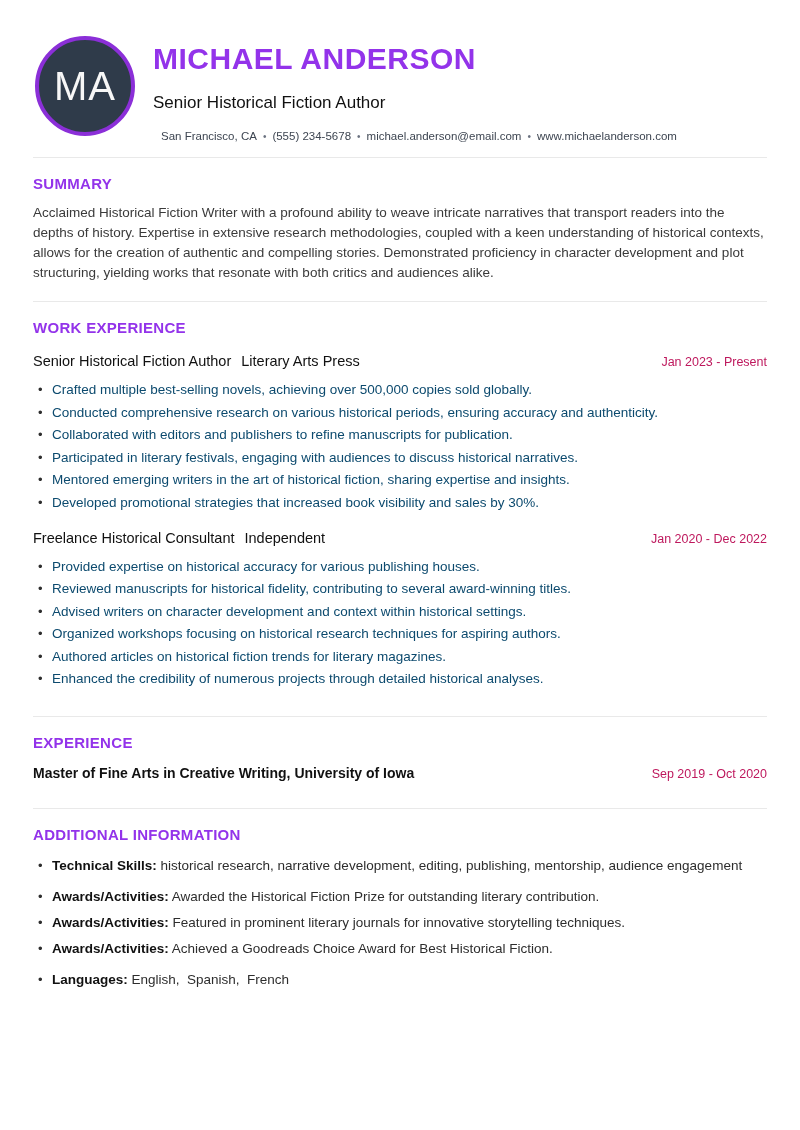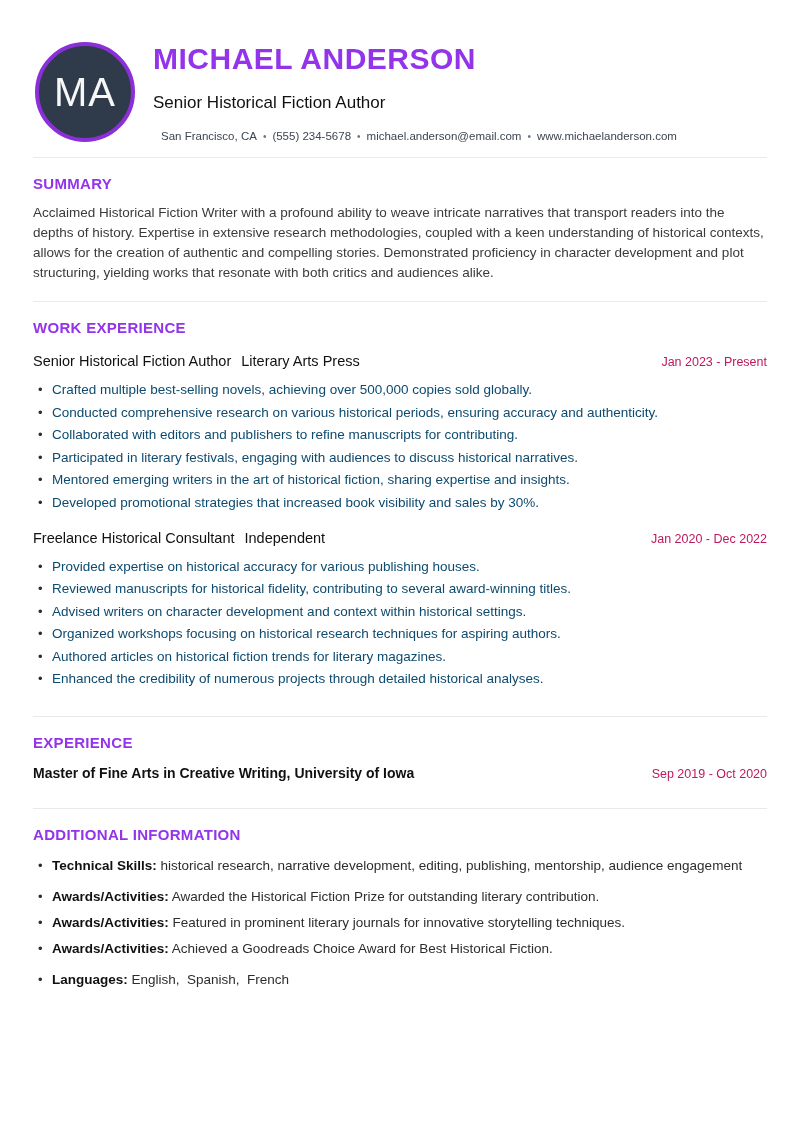--- a/index.html
+++ b/index.html
@@ -7,21 +7,21 @@
   body {
     width: 800px;
     min-height: 1130px;
     background: #ffffff;
     font-family: "Liberation Sans", sans-serif;
     color: #333333;
   }
   .page { padding: 30px 33px 40px 33px; }
 
   
-  .header { display: flex; align-items: flex-end; }
+  .header { display: flex; align-items: center; }
   .avatar {
     width: 100px; height: 100px; flex-shrink: 0;
     border-radius: 50%;
     background: #2f3b4a;
     border: 4px solid #8b2fd8;
     display: flex; align-items: center; justify-content: center;
     color: #f7f7f7; font-size: 40px; font-weight: 500; letter-spacing: 1px;
     margin-left: 2px;
   }
   .header-text { margin-left: 18px; padding-top: 8px; }
@@ -133,21 +133,21 @@
     <div>
       <div class="job-header">
         <div class="job-title-line">
           <span>Senior Historical Fiction Author</span><span class="job-company">Literary Arts Press</span>
         </div>
         <div class="job-dates">Jan 2023 - Present</div>
       </div>
       <ul class="bullets">
         <li>Crafted multiple best-selling novels, achieving over 500,000 copies sold globally.</li>
         <li>Conducted comprehensive research on various historical periods, ensuring accuracy and authenticity.</li>
-        <li>Collaborated with editors and publishers to refine manuscripts for contributing.</li>
+        <li>Collaborated with editors and publishers to refine manuscripts for publication.</li>
         <li>Participated in literary festivals, engaging with audiences to discuss historical narratives.</li>
         <li>Mentored emerging writers in the art of historical fiction, sharing expertise and insights.</li>
         <li>Developed promotional strategies that increased book visibility and sales by 30%.</li>
       </ul>
     </div>
 
     <div class="job2">
       <div class="job-header">
         <div class="job-title-line">
           <span>Freelance Historical Consultant</span><span class="job-company">Independent</span>

